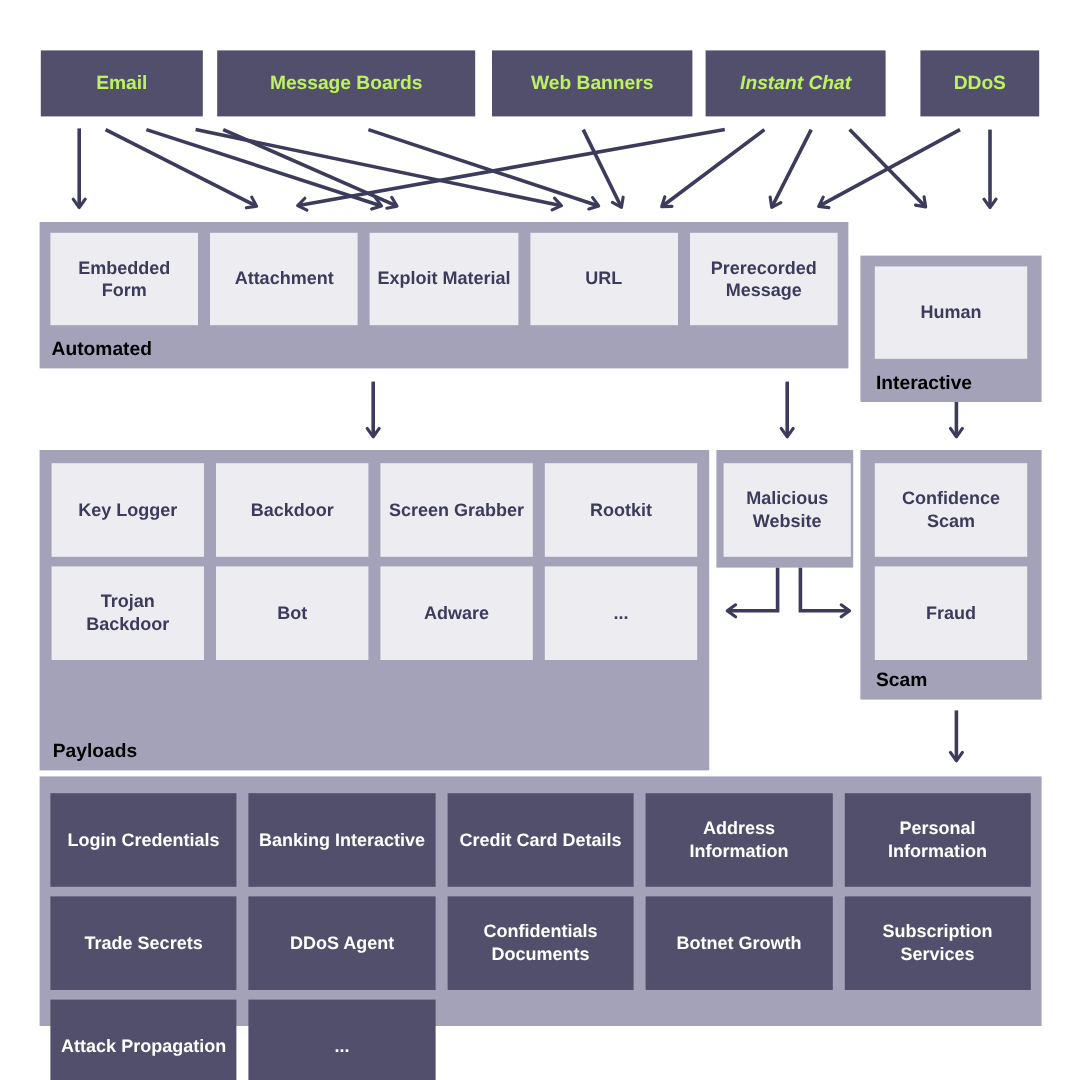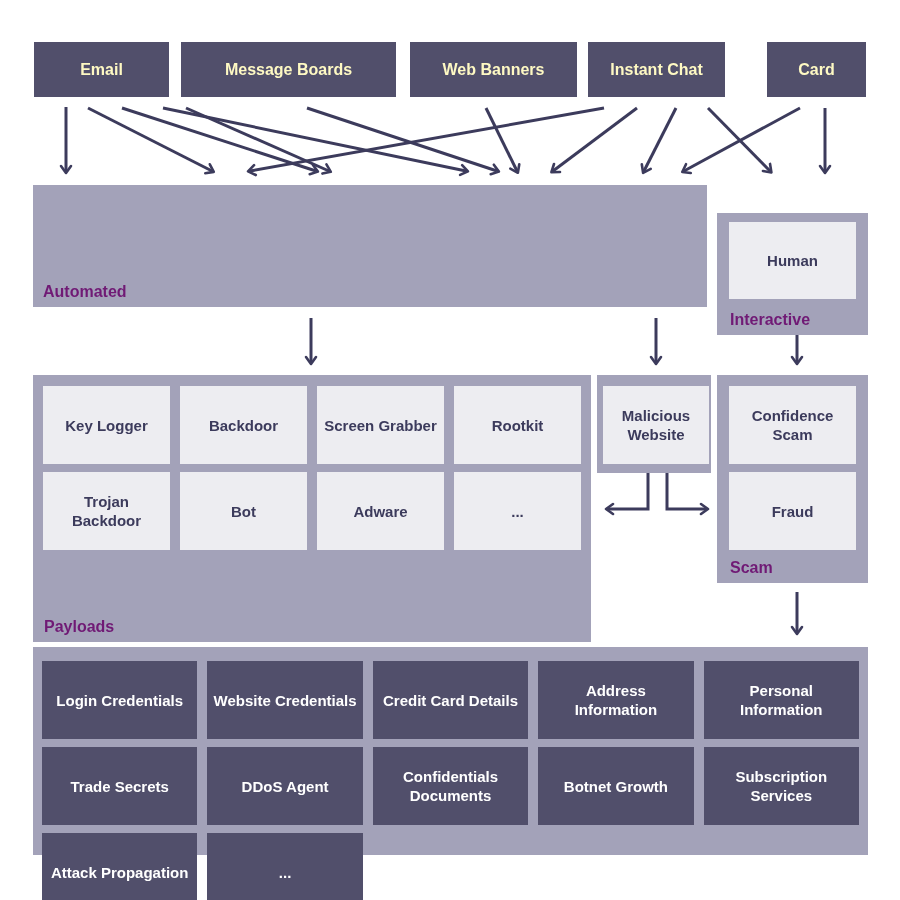--- a/index.html
+++ b/index.html
@@ -1,37 +1,37 @@
 <!DOCTYPE html>
 <html><head>
 <meta charset="utf-8">
 <style>
   html,body{margin:0;padding:0;background:#ffffff;}
   .canvas{
     position:relative;width:900px;height:900px;background:#ffffff;overflow:hidden;
     font-family:"Liberation Sans", sans-serif;
   }
   .top-node{
-    position:absolute;top:42px;height:55px;background:#514f6b;color:#fef9c3;
+    position:absolute;top:42px;height:55px;background:#514f6b;color:#bef264;
     display:flex;align-items:center;justify-content:center;text-align:center;
     font-weight:bold;font-size:16px;
   }
   .group{
     position:absolute;background:#a3a2b9;box-sizing:border-box;
     display:flex;flex-direction:column;
   }
   .grid{display:grid;}
   .box{
     background:#ededf1;color:#3c3b5c;font-weight:bold;font-size:15px;line-height:19px;
     display:flex;align-items:center;justify-content:center;text-align:center;
     padding:2px 6px;box-sizing:border-box;
   }
   .box.dark{background:#514f6b;color:#ffffff;}
   .glabel{
-    margin-top:auto;color:#701a75;font-weight:bold;font-size:16px;
+    margin-top:auto;color:#000000;font-weight:bold;font-size:16px;
     padding:4px 1px 6px 1px;
   }
   #arrow-layer{position:absolute;left:0;top:0;pointer-events:none;}
 </style>
 </head>
 <body>
 
 <div class="canvas">
 
   <svg id="arrow-layer" width="900" height="900" viewBox="0 0 900 900">
@@ -61,25 +61,32 @@
         <path d="M667,473 L667,509 L706,509" fill="none" stroke="#3c3b5c" stroke-width="3" marker-end="url(#head)"></path>
         <path d="M311,592 L311,632" fill="none" stroke="#3c3b5c" stroke-width="3" marker-end="url(#head)"></path>
         <path d="M797,592 L797,632" fill="none" stroke="#3c3b5c" stroke-width="3" marker-end="url(#head)"></path>
       </g>
   </svg>
 
   <div id="toprow">
       <div class="top-node" style="left: 34px; width: 135px;">Email</div>
       <div class="top-node" style="left: 181px; width: 215px;">Message Boards</div>
       <div class="top-node" style="left: 410px; width: 167px;">Web Banners</div>
-      <div class="top-node" style="left: 588px; width: 137px;">Instant Chat</div>
-      <div class="top-node" style="left: 767px; width: 99px;">Card</div>
+      <div class="top-node" style="left: 588px; width: 150px; font-style: italic;">Instant Chat</div>
+      <div class="top-node" style="left: 767px; width: 99px;">DDoS</div>
     </div>
 
   <div class="group" id="g-automated" style="left:33px;top:185px;width:674px;height:122px;padding:9px 9px 0 9px;">
+    <div class="grid" style="grid-template-columns:repeat(5,1fr);grid-auto-rows:77px;gap:10px;">
+        <div class="box">Embedded Form</div>
+        <div class="box">Attachment</div>
+        <div class="box">Exploit Material</div>
+        <div class="box">URL</div>
+        <div class="box">Prerecorded Message</div>
+      </div>
     <div class="glabel">Automated</div>
   </div>
 
   <div class="group" id="g-interactive" style="left:717px;top:185px;width:151px;height:122px;padding:9px 12px 0 12px;margin-top:28px;">
     <div class="grid" style="grid-template-columns:1fr;grid-auto-rows:77px;gap:10px;">
         <div class="box">Human</div>
       </div>
     <div class="glabel">Interactive</div>
   </div>
 
@@ -107,21 +114,21 @@
     <div class="grid" style="grid-template-columns:1fr;grid-auto-rows:78px;gap:8px;">
         <div class="box">Confidence Scam</div>
         <div class="box">Fraud</div>
       </div>
     <div class="glabel">Scam</div>
   </div>
 
   <div class="group" id="g-purpose" style="left:33px;top:647px;width:835px;height:208px;padding:14px 9px 0 9px;">
     <div class="grid" style="grid-template-columns:repeat(5,1fr);grid-auto-rows:78px;gap:8px 10px;">
         <div class="box dark">Login Credentials</div>
-        <div class="box dark">Website Credentials</div>
+        <div class="box dark">Banking Interactive</div>
         <div class="box dark">Credit Card Details</div>
         <div class="box dark">Address Information</div>
         <div class="box dark">Personal Information</div>
         <div class="box dark">Trade Secrets</div>
         <div class="box dark">DDoS Agent</div>
         <div class="box dark">Confidentials Documents</div>
         <div class="box dark">Botnet Growth</div>
         <div class="box dark">Subscription Services</div>
         <div class="box dark">Attack Propagation</div>
         <div class="box dark">...</div>

